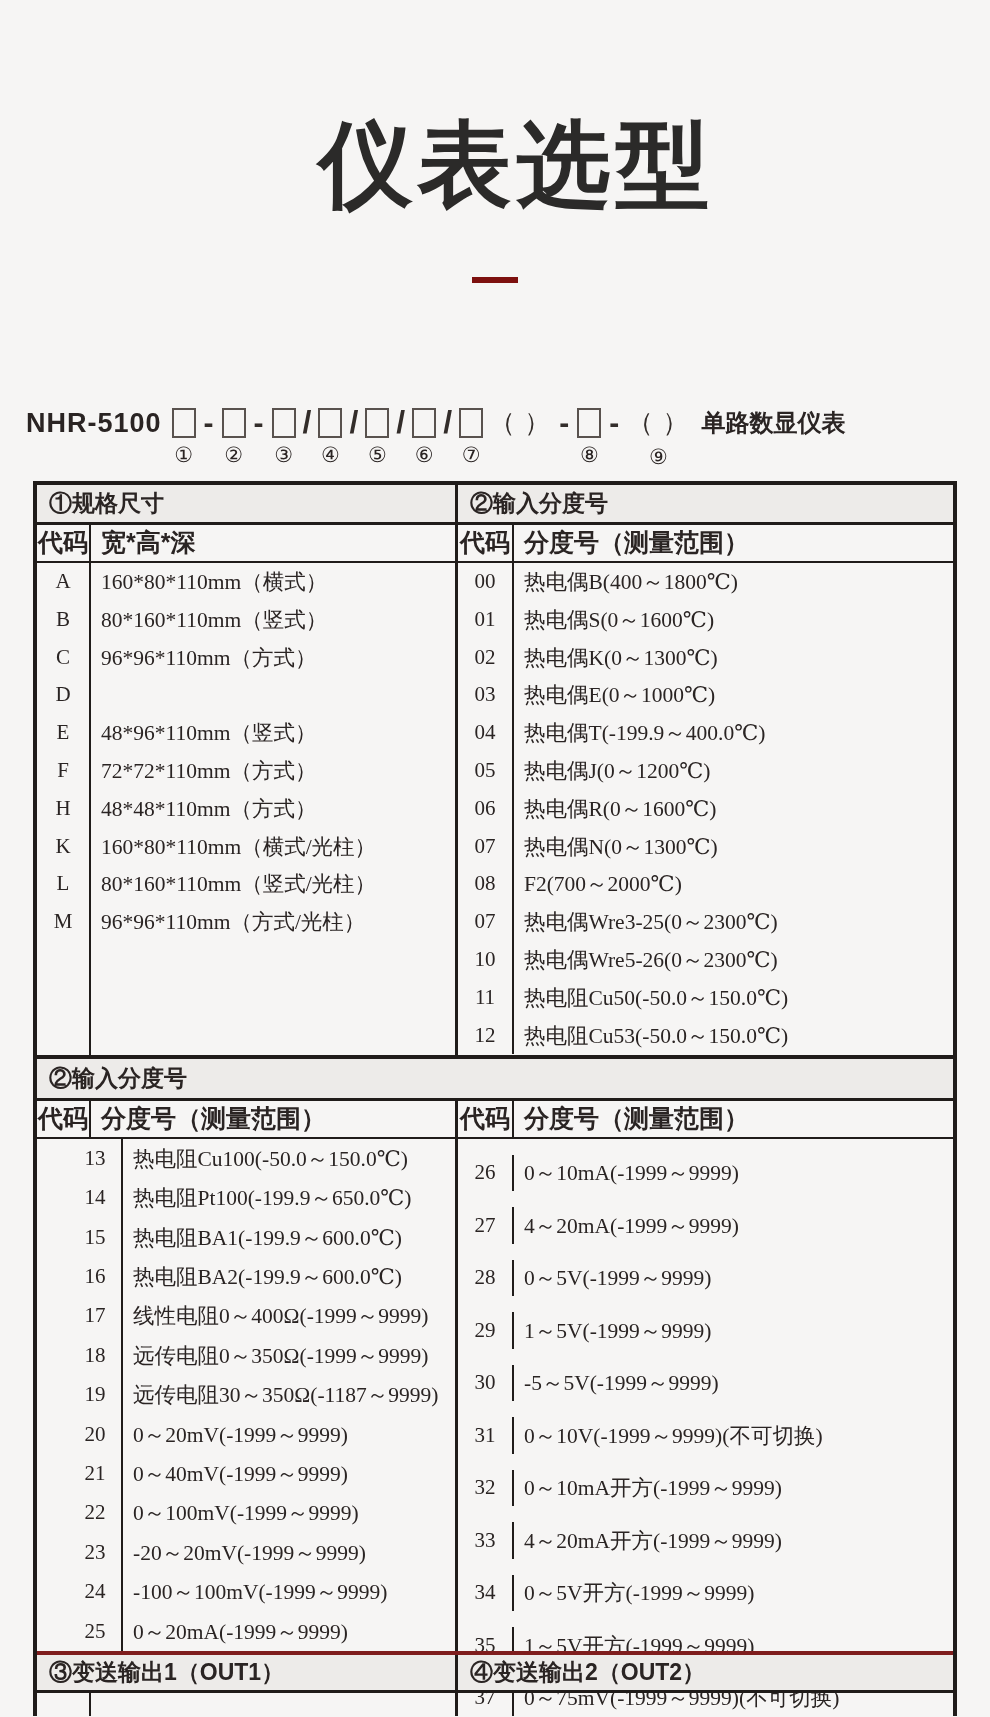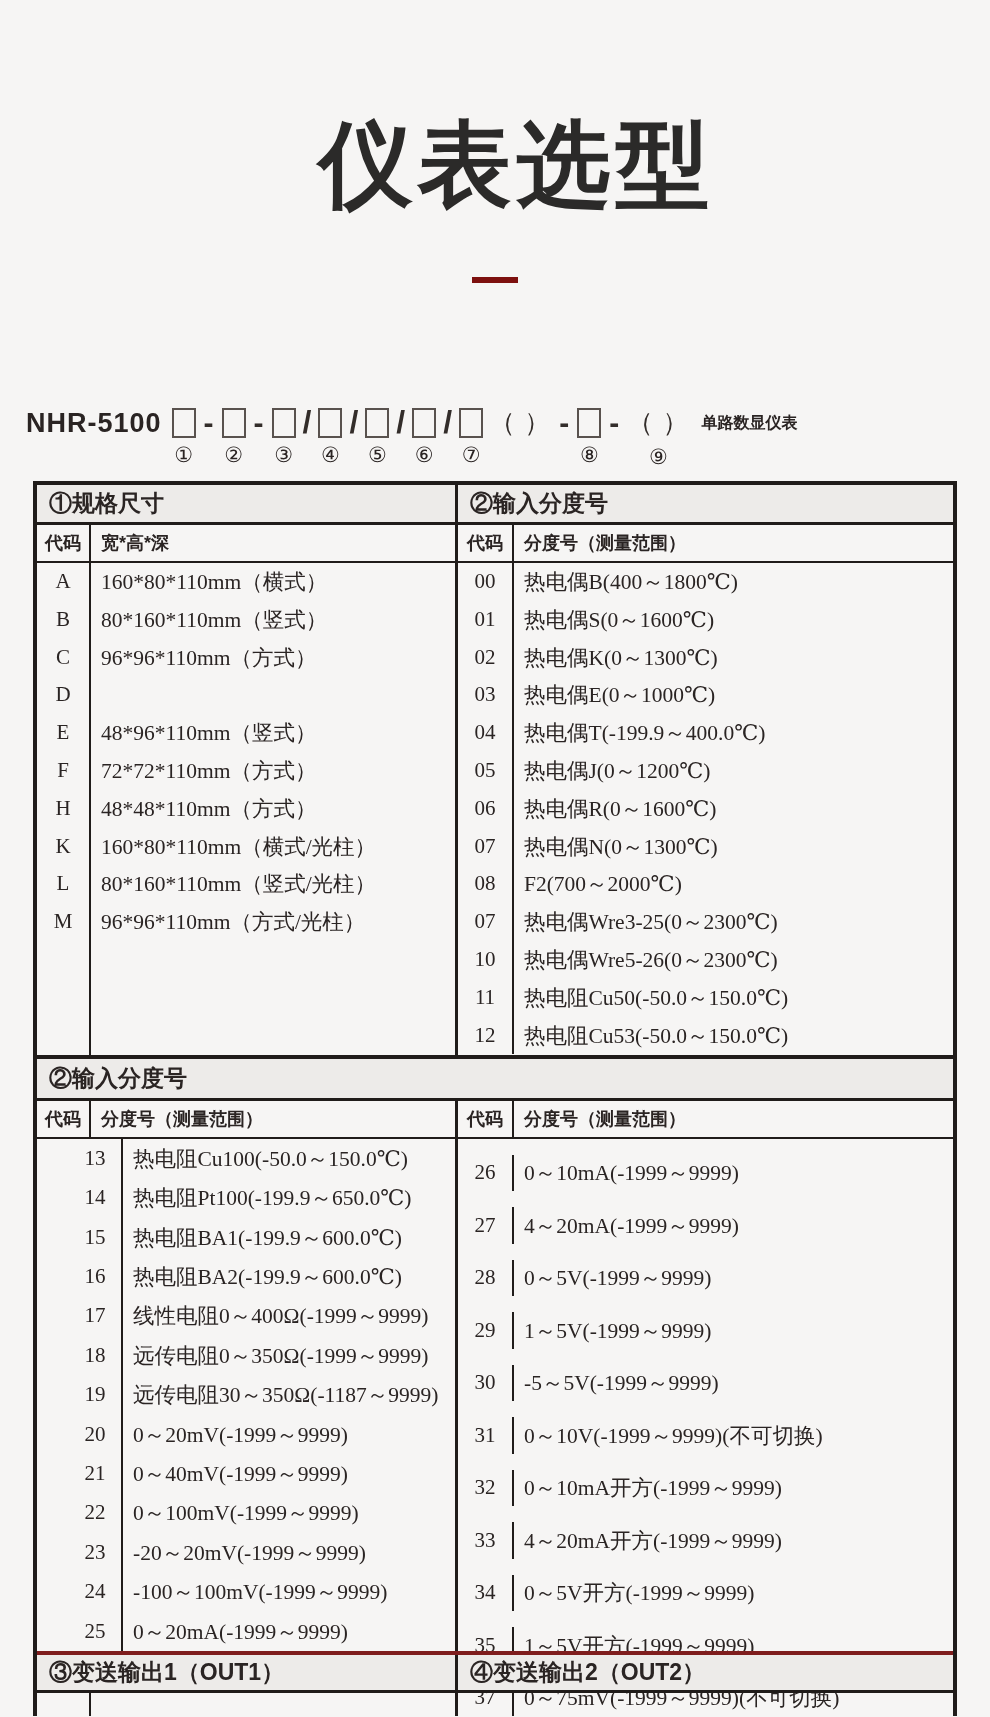--- a/index.html
+++ b/index.html
@@ -34,21 +34,21 @@
     align-items: flex-start;
     margin: 123px 0 12px 26px;
     white-space: nowrap;
   }
   .model-prefix {
     font-size: 27px; font-weight: 600;
     line-height: 34px; letter-spacing: 1px;
     margin-right: 10px;
   }
   .model-suffix {
-    font-size: 16px; font-weight: 700;
+    font-size: 24px; font-weight: 700;
     line-height: 34px; margin-left: 12px;
   }
   .model-segments { display: flex; align-items: flex-start; gap: 6px; }
   .unit { display: flex; flex-direction: column; align-items: center; }
   .mbox { width: 24px; height: 30px; border: 2px solid #59524e; margin-top: 2px; background: transparent; }
   .msep { height: 34px; display: flex; align-items: center; color: #332d2a; }
   .mdash { font-size: 30px; font-weight: 900; padding: 0 2px; }
   .mslash { font-size: 32px; font-weight: 600; padding: 0 1px; }
   .mparen { font-size: 26px; font-weight: 500; letter-spacing: 1px; }
   .mnum { margin-top: 5px; font-size: 21px; height: 24px; line-height: 24px; color: #2a2423; }
@@ -82,21 +82,21 @@
   .halves { display: flex; flex: none; }
   .halves1 { height: 530px; }
   .halves2 { height: 550px; }
   .half { display: flex; flex-direction: column; }
   .half-left { width: 421px; border-right: 3px solid #201c1a; }
   .half-right { flex: 1; }
 
   .colhead {
     display: flex; height: 38px; flex: none;
     border-bottom: 2px solid #201c1a;
-    font-weight: 700; font-size: 18px;
+    font-weight: 700; font-size: 25px;
     align-items: stretch;
   }
   .colhead .code, .row .code {
     width: 54px; flex: none;
     border-right: 2px solid #201c1a;
     display: flex; align-items: center; justify-content: center;
     text-align: center;
   }
   .half-right .colhead .code, .half-right .row .code { width: 56px; }
   .colhead .desc, .row .desc {

